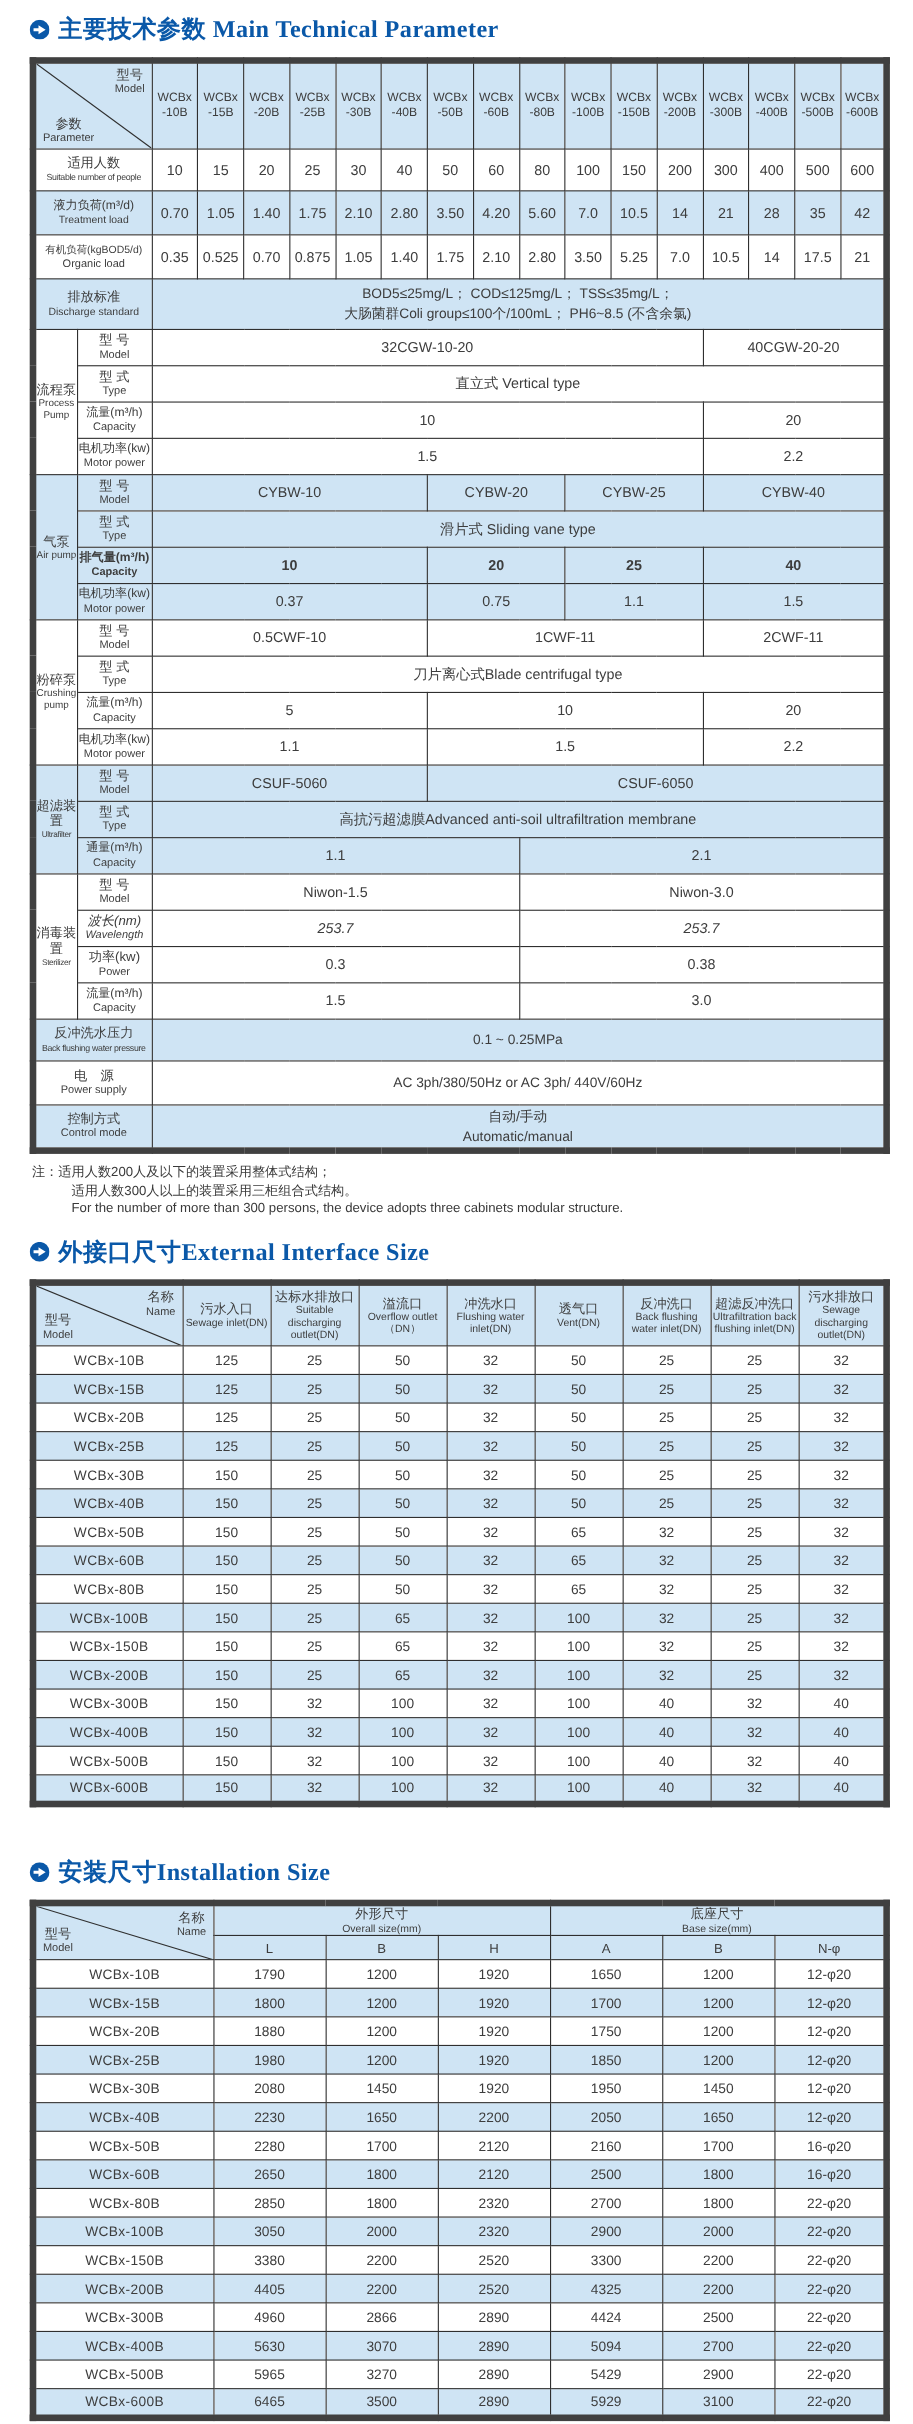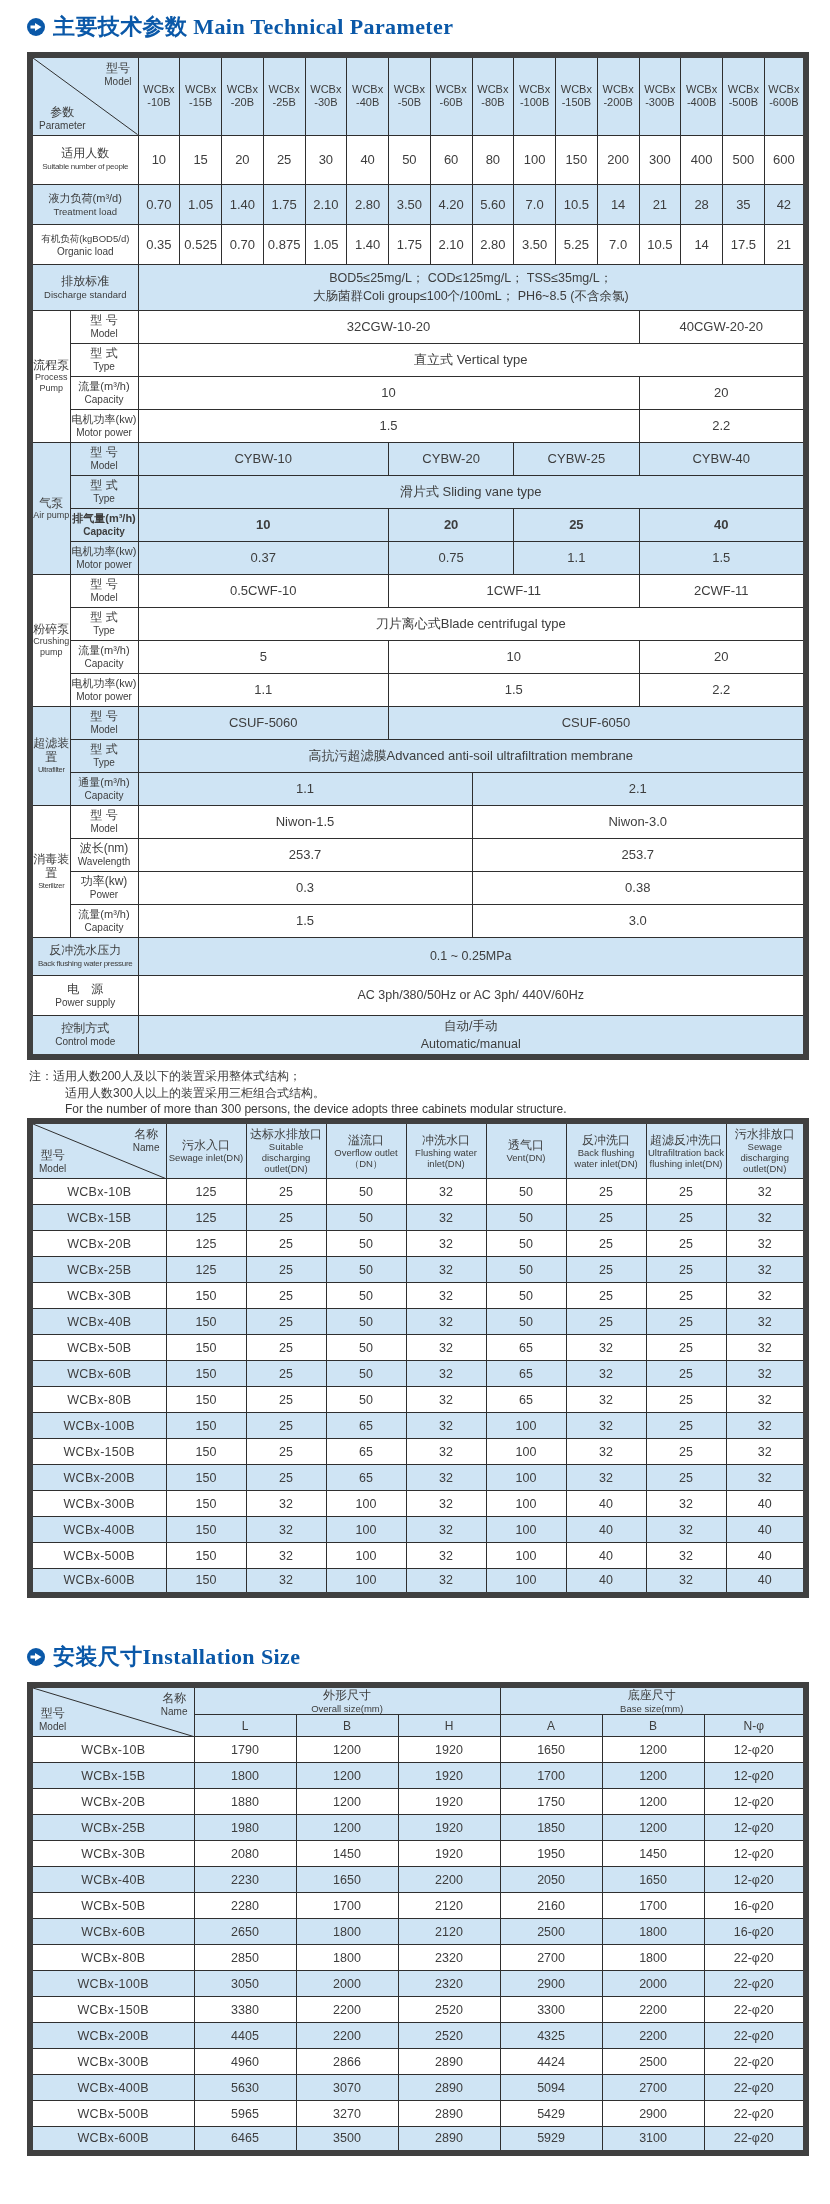--- a/index.html
+++ b/index.html
@@ -156,21 +156,21 @@
           </td>
           <td>
             <div class="mh">WCBx</div>
             <div class="mh">-500B</div>
           </td>
           <td>
             <div class="mh">WCBx</div>
             <div class="mh">-600B</div>
           </td>
         </tr>
-        <tr style="height: 49px;">
+        <tr style="height: 38px;">
           <td class="lbl" colspan="2">
             <div class="zh">适用人数</div>
             <div class="en en-xs">Suitable number of people</div>
           </td>
           <td class="val">10</td>
           <td class="val">15</td>
           <td class="val">20</td>
           <td class="val">25</td>
           <td class="val">30</td>
           <td class="val">40</td>
@@ -385,21 +385,21 @@
             <div class="zh">消毒装置</div>
             <div class="en-g tiny">Sterilizer</div>
           </td>
           <td class="lbl">
             <div class="zh">型 号</div>
             <div class="en">Model</div>
           </td>
           <td class="val" colspan="8">Niwon-1.5</td>
           <td class="val" colspan="8">Niwon-3.0</td>
         </tr>
-        <tr style="height: 33px;">
+        <tr style="height: 33px; font-style: italic;">
           <td class="lbl">
             <div class="zh">波长(nm)</div>
             <div class="en">Wavelength</div>
           </td>
           <td class="val" colspan="8">253.7</td>
           <td class="val" colspan="8">253.7</td>
         </tr>
         <tr style="height: 33px;">
           <td class="lbl">
             <div class="zh">功率(kw)</div>
@@ -446,20 +446,27 @@
         </tr>
       </tbody>
   </table>
 
   <div class="notes">
       <div>注：适用人数200人及以下的装置采用整体式结构；</div>
       <div class="ind">适用人数300人以上的装置采用三柜组合式结构。</div>
       <div class="ind">For the number of more than 300 persons, the device adopts three cabinets modular structure.</div>
     </div>
 
+  <div class="sec-title mt2">
+    <span class="bullet"><svg viewBox="0 0 18 18" width="18" height="18">
+          <circle cx="9" cy="9" r="9" fill="#0a58a8"></circle>
+          <path d="M3.5 7.6 L8 7.6 L8 4.9 L14.5 9 L8 13.1 L8 10.4 L3.5 10.4 Z" fill="#ffffff"></path>
+        </svg></span>
+    <span class="title-text">外接口尺寸External Interface Size</span>
+  </div>
 
   <table class="t t2">
     <colgroup>
       <col style="width:136px">
       <col style="width:80px">
         <col style="width:80px">
         <col style="width:80px">
         <col style="width:80px">
       <col style="width:80px">
         <col style="width:80px">

